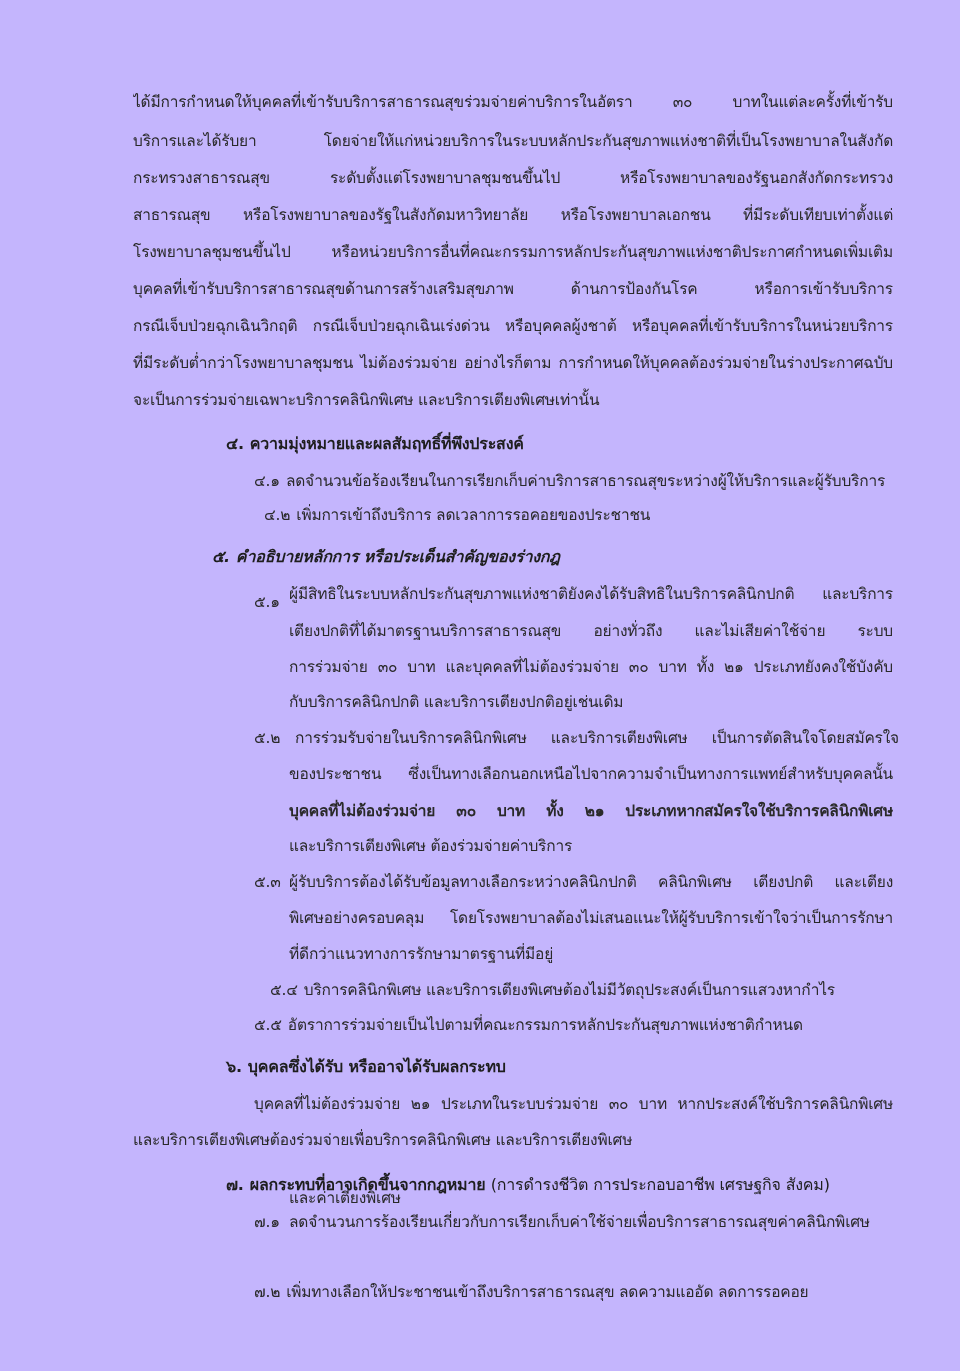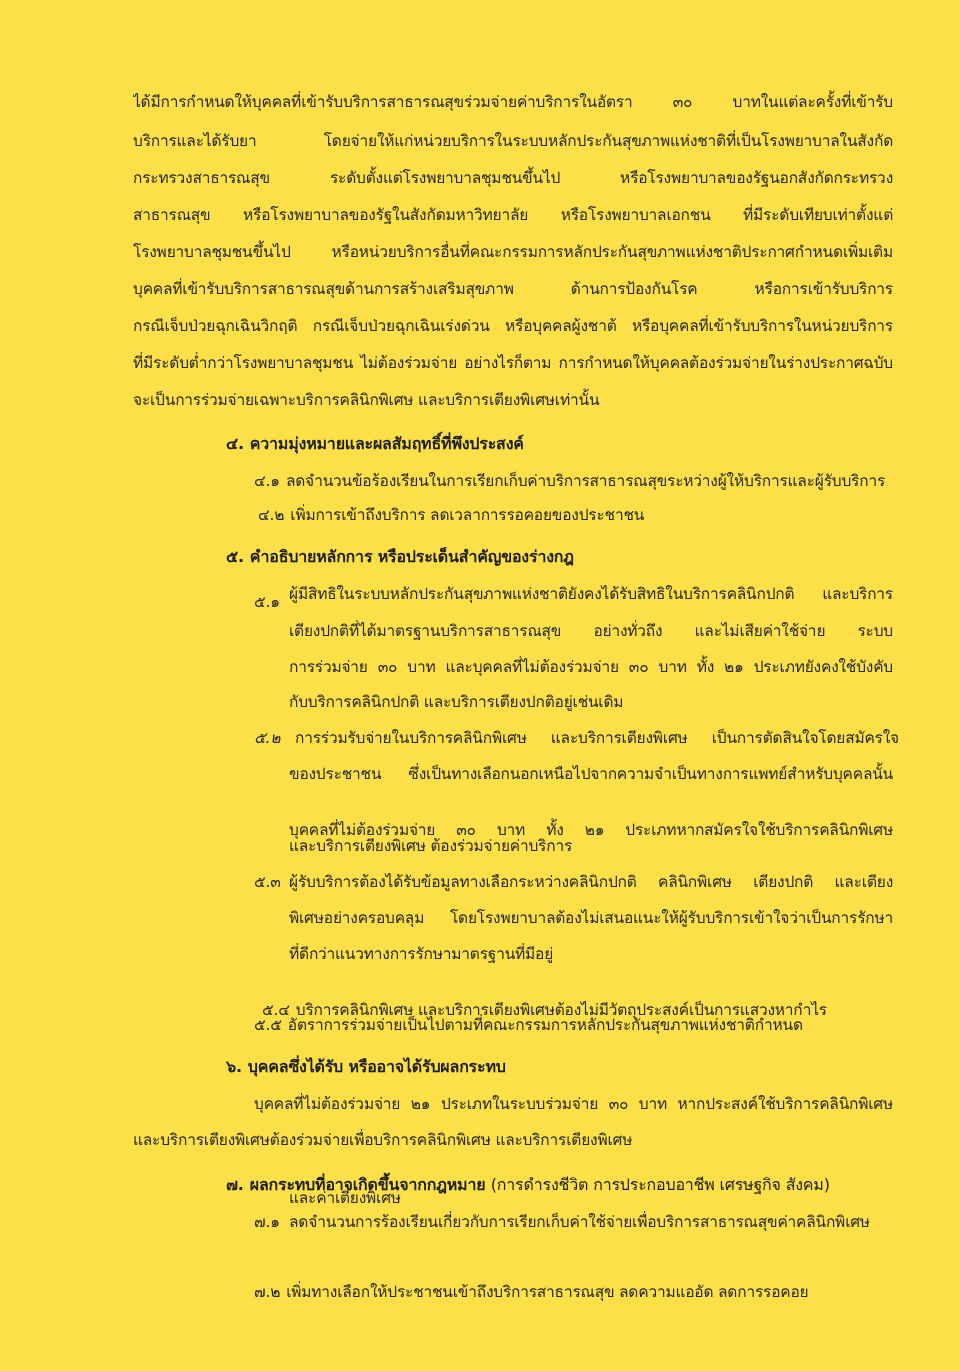--- a/index.html
+++ b/index.html
@@ -13,21 +13,21 @@
       position: relative;
       overflow: hidden;
       font-family: "DejaVu Sans", "Liberation Sans", sans-serif;
       color: #2a2a2a;
     }
     .page {
       position: absolute;
       left: 0; top: 0;
       width: 960px;
       height: 1371px;
-      background: #fde047;
+      background: #c4b5fd;
     }
     .line {
       position: absolute;
       left: 0;
       white-space: nowrap;
       font-size: 15.5px;
       line-height: 24px;
       height: 24px;
       letter-spacing: -0.2px;
     }
@@ -67,54 +67,54 @@
     <div class="line" style="top:388px;left:133px;">จะเป็นการร่วมจ่ายเฉพาะบริการคลินิกพิเศษ และบริการเตียงพิเศษเท่านั้น</div>
   </div>
 
   <div>
     <div class="line heading" style="top:432px;left:226px;">
       <span class="num">๔.</span><span>ความมุ่งหมายและผลสัมฤทธิ์ที่พึงประสงค์</span>
     </div>
     <div class="line" style="top:469px;left:254px;">
       <span class="num">๔.๑</span><span>ลดจำนวนข้อร้องเรียนในการเรียกเก็บค่าบริการสาธารณสุขระหว่างผู้ให้บริการและผู้รับบริการ</span>
     </div>
-    <div class="line" style="top:503px;left:258px;text-align:center;">
+    <div class="line" style="top:503px;left:264px;text-align:center;">
       <span class="num">๔.๒</span><span>เพิ่มการเข้าถึงบริการ ลดเวลาการรอคอยของประชาชน</span>
     </div>
   </div>
 
   <div>
-    <div class="line heading" style="top:545px;left:226px;">
+    <div class="line heading" style="top:545px;left:212px;font-style:italic;">
       <span class="num">๕.</span><span>คำอธิบายหลักการ หรือประเด็นสำคัญของร่างกฎ</span>
     </div>
 
     <div class="line" style="top:582px;left:254px;margin-top:8px;">
       <span class="num">๕.๑</span>
     </div>
     <div class="line just" style="top:582px;left:289px;width:604px;">ผู้มีสิทธิในระบบหลักประกันสุขภาพแห่งชาติยังคงได้รับสิทธิในบริการคลินิกปกติ และบริการ</div>
     <div class="line just" style="top:619px;left:289px;width:604px;">เตียงปกติที่ได้มาตรฐานบริการสาธารณสุข อย่างทั่วถึง และไม่เสียค่าใช้จ่าย ระบบ</div>
     <div class="line just" style="top:655px;left:289px;width:604px;">การร่วมจ่าย ๓๐ บาท และบุคคลที่ไม่ต้องร่วมจ่าย ๓๐ บาท ทั้ง ๒๑ ประเภทยังคงใช้บังคับ</div>
     <div class="line" style="top:690px;left:289px;">กับบริการคลินิกปกติ และบริการเตียงปกติอยู่เช่นเดิม</div>
 
-    <div class="line" style="top:726px;left:254px;font-style:italic;">
+    <div class="line" style="top:726px;left:254px;">
       <span class="num">๕.๒</span>
     </div>
     <div class="line just" style="top:726px;left:295px;width:604px;">การร่วมรับจ่ายในบริการคลินิกพิเศษ และบริการเตียงพิเศษ เป็นการตัดสินใจโดยสมัครใจ</div>
     <div class="line just" style="top:762px;left:289px;width:604px;">ของประชาชน ซึ่งเป็นทางเลือกนอกเหนือไปจากความจำเป็นทางการแพทย์สำหรับบุคคลนั้น</div>
-    <div class="line just" style="top:818px;left:289px;width:604px;">บุคคลที่ไม่ต้องร่วมจ่าย ๓๐ บาท ทั้ง ๒๑ ประเภทหากสมัครใจใช้บริการคลินิกพิเศษ</div>
+    <div class="line just" style="top:799px;left:289px;width:604px;font-weight:bold;">บุคคลที่ไม่ต้องร่วมจ่าย ๓๐ บาท ทั้ง ๒๑ ประเภทหากสมัครใจใช้บริการคลินิกพิเศษ</div>
     <div class="line" style="top:834px;left:289px;">และบริการเตียงพิเศษ ต้องร่วมจ่ายค่าบริการ</div>
 
     <div class="line" style="top:870px;left:254px;">
       <span class="num">๕.๓</span>
     </div>
     <div class="line just" style="top:870px;left:289px;width:604px;">ผู้รับบริการต้องได้รับข้อมูลทางเลือกระหว่างคลินิกปกติ คลินิกพิเศษ เตียงปกติ และเตียง</div>
     <div class="line just" style="top:906px;left:289px;width:604px;">พิเศษอย่างครอบคลุม โดยโรงพยาบาลต้องไม่เสนอแนะให้ผู้รับบริการเข้าใจว่าเป็นการรักษา</div>
     <div class="line" style="top:942px;left:289px;">ที่ดีกว่าแนวทางการรักษามาตรฐานที่มีอยู่</div>
 
-    <div class="line" style="top:978px;left:262px;margin-top:20px;">
+    <div class="line" style="top:978px;left:270px;">
       <span class="num">๕.๔</span><span>บริการคลินิกพิเศษ และบริการเตียงพิเศษต้องไม่มีวัตถุประสงค์เป็นการแสวงหากำไร</span>
     </div>
 
     <div class="line" style="top:1013px;left:254px;">
       <span class="num">๕.๕</span><span>อัตราการร่วมจ่ายเป็นไปตามที่คณะกรรมการหลักประกันสุขภาพแห่งชาติกำหนด</span>
     </div>
   </div>
 
   <div>
     <div class="line heading" style="top:1055px;left:226px;text-align:center;">

